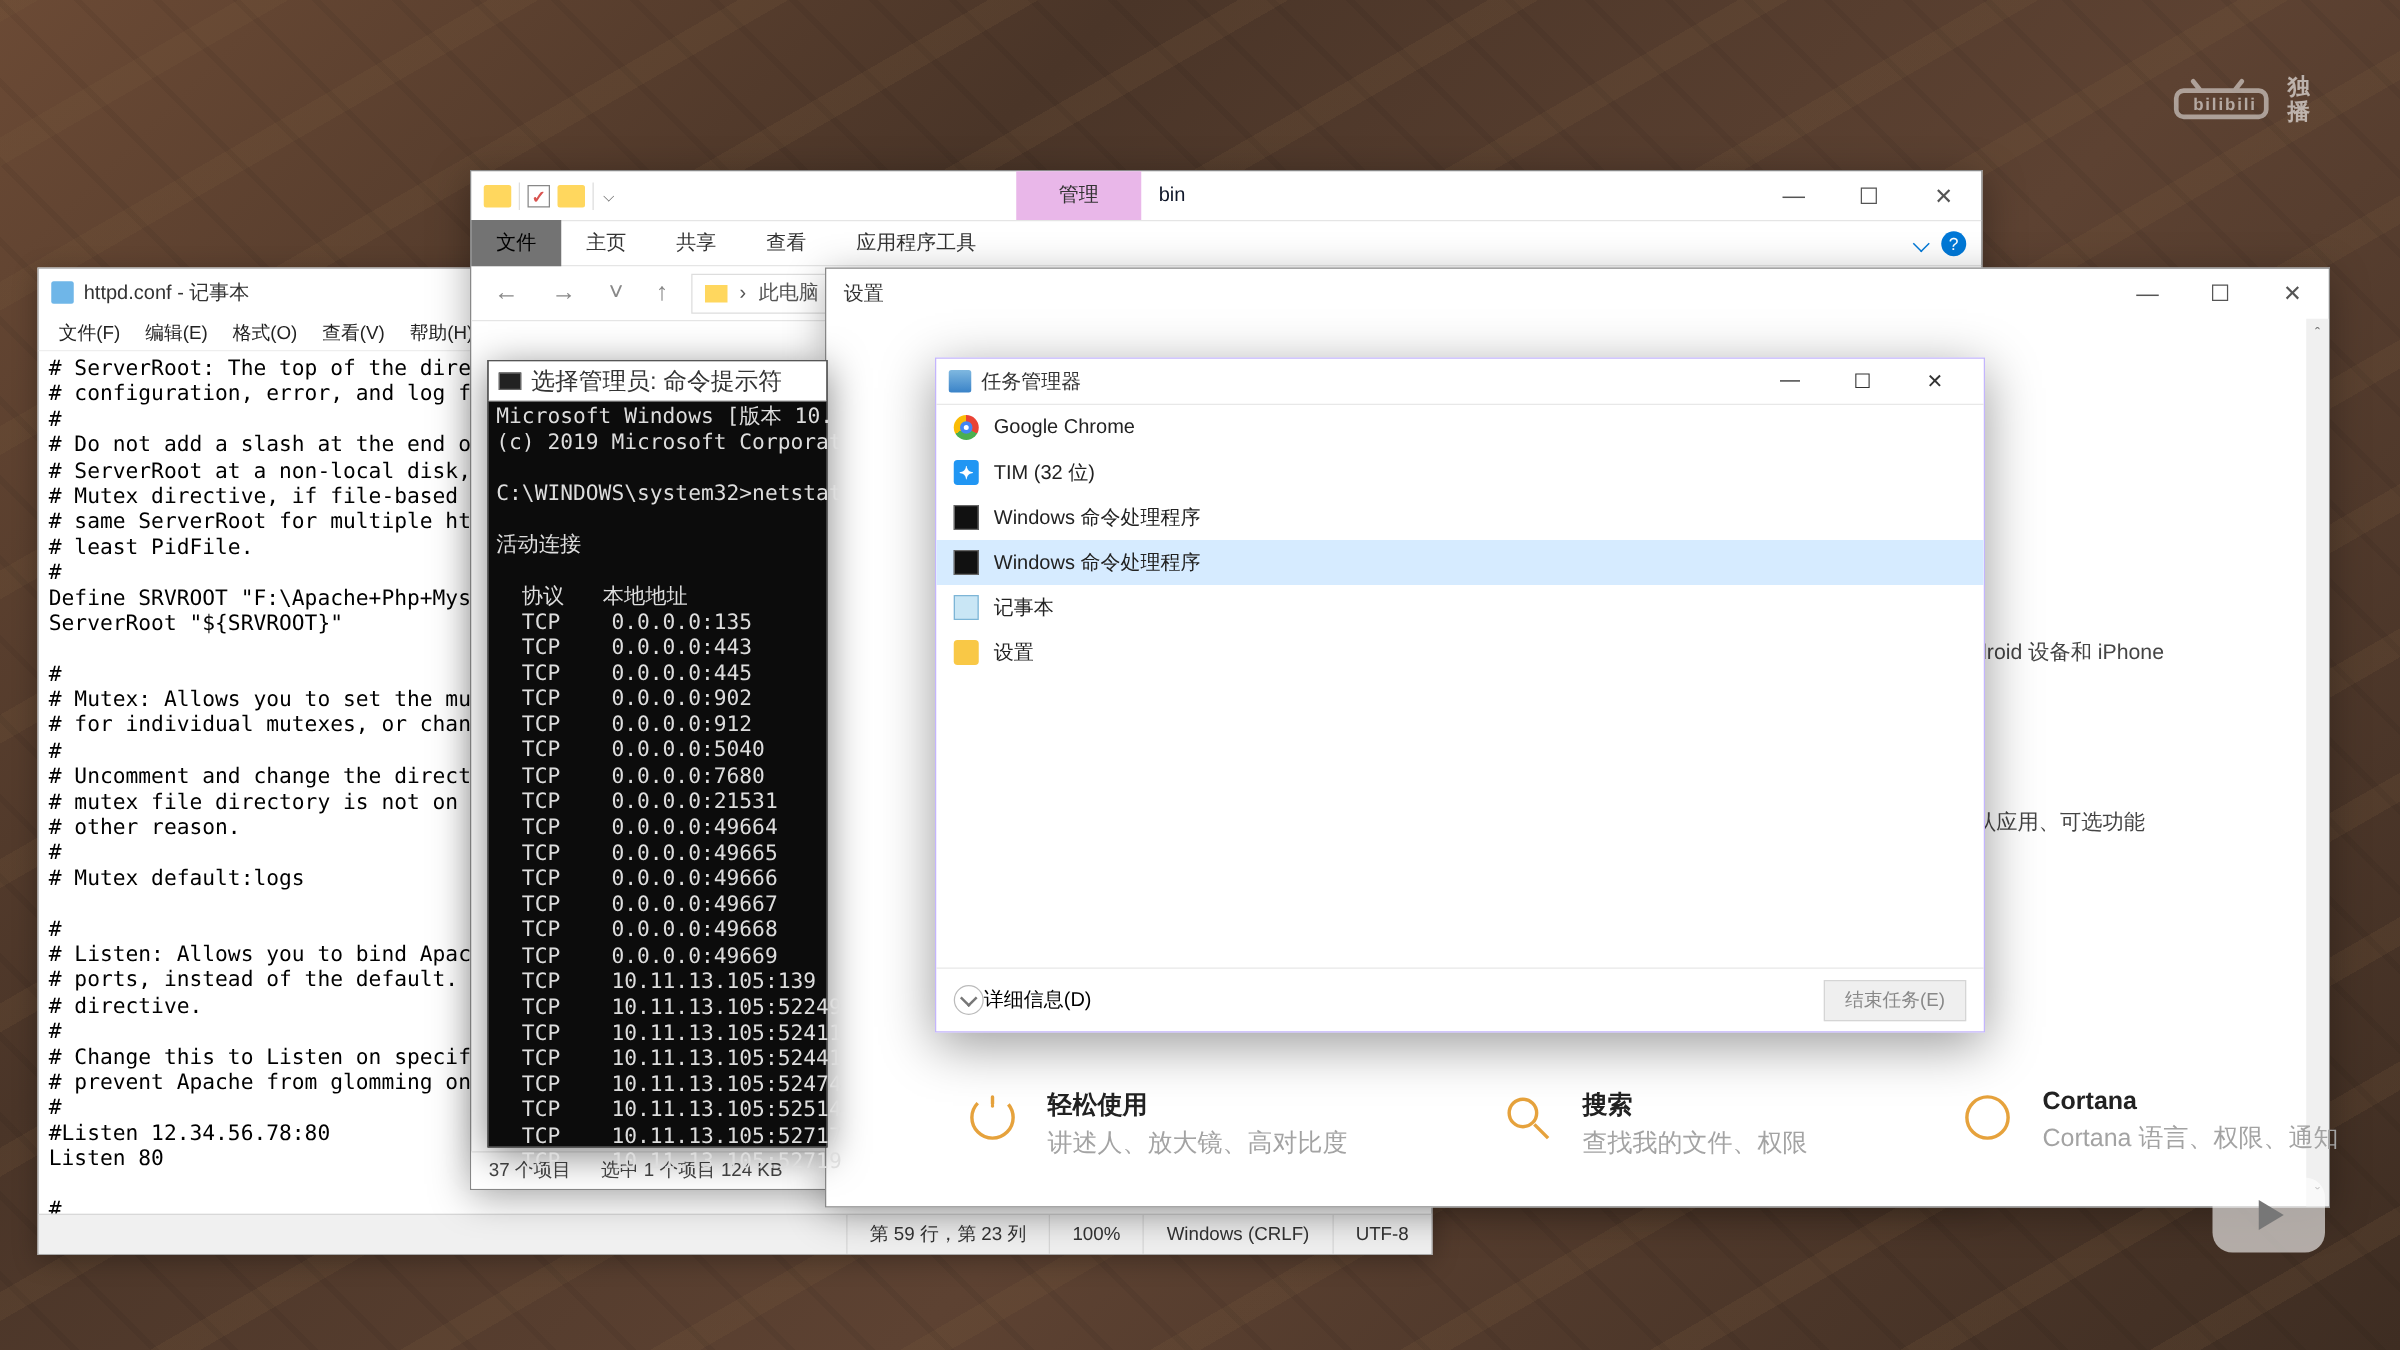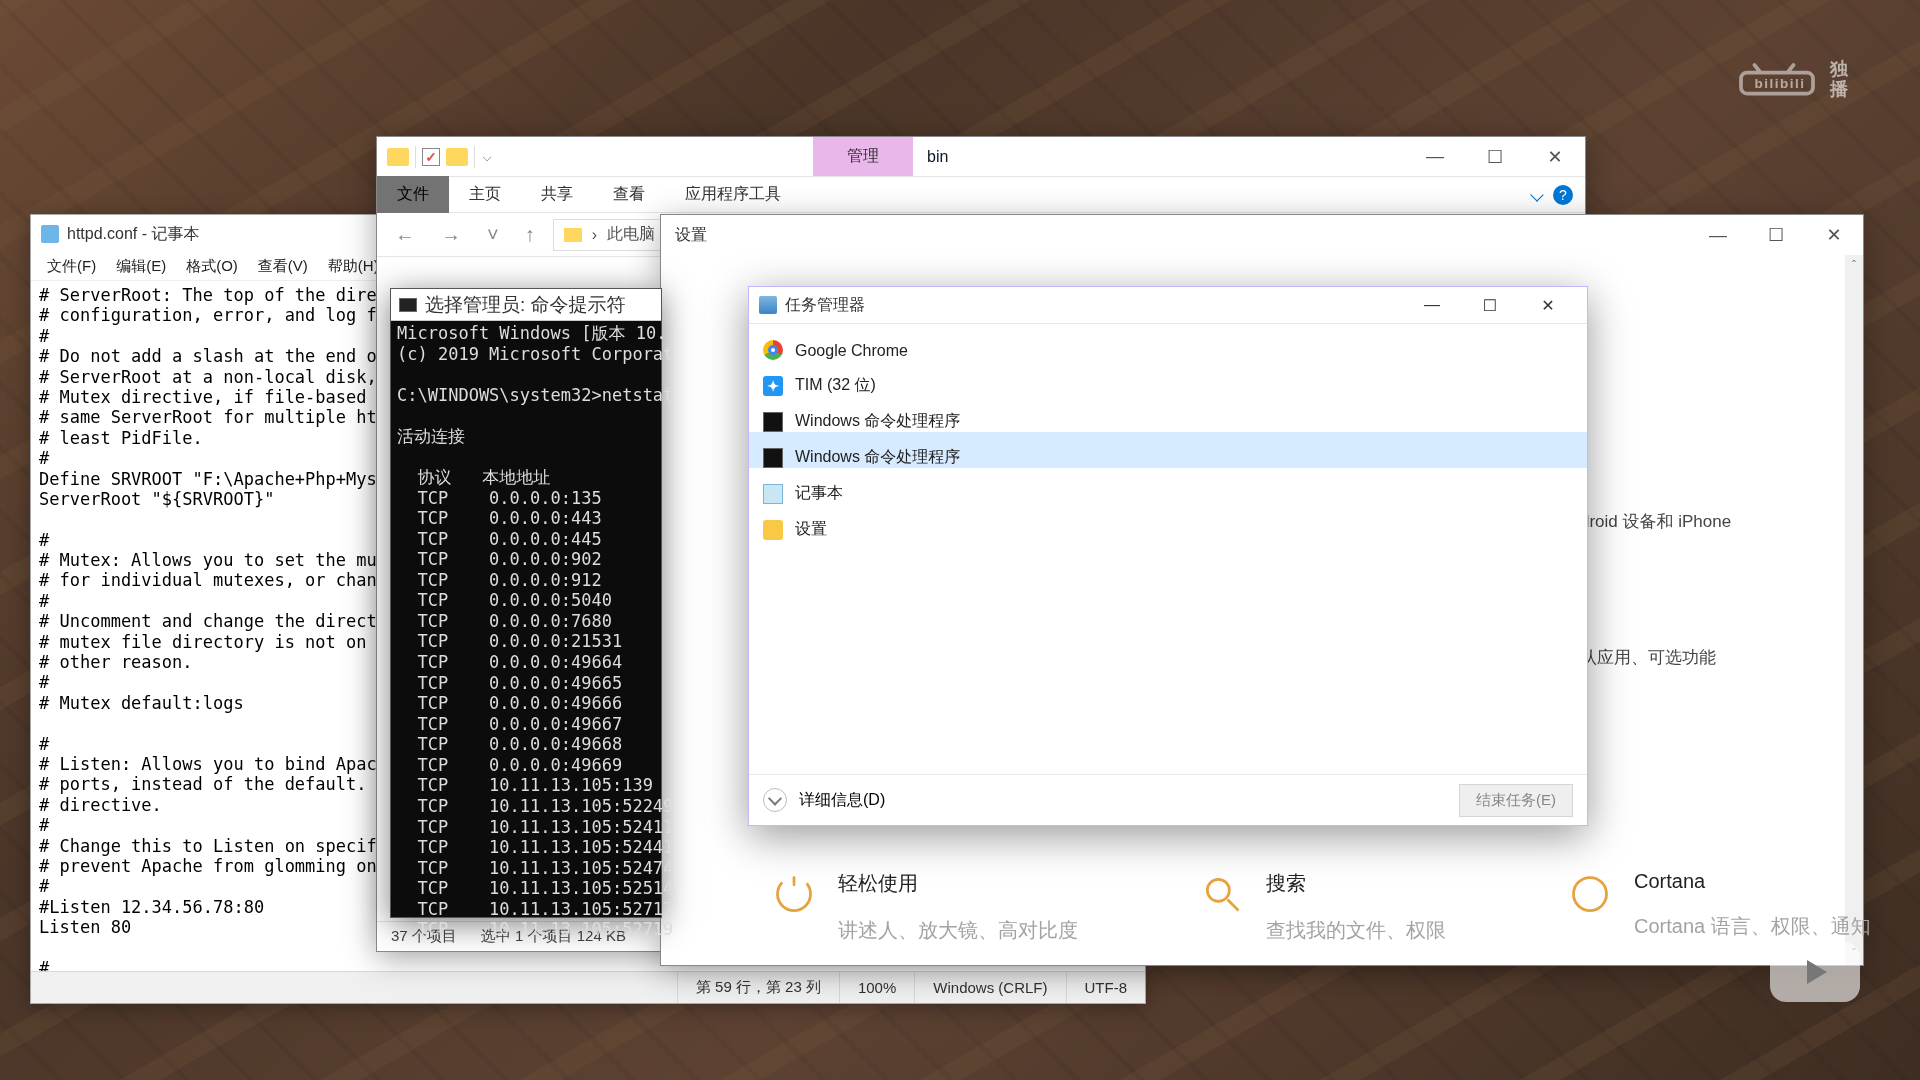--- a/index.html
+++ b/index.html
@@ -46,21 +46,21 @@
 .explorer-nav .arrow{color:#888;font-size:20px;padding:0 8px}
 .explorer-nav .crumb{display:flex;align-items:center;gap:10px;border:1px solid #ddd;height:32px;padding:0 10px;flex:1}
 .explorer-status{position:absolute;bottom:0;left:0;right:0;height:30px;background:#fff;border-top:1px solid #e5e5e5;display:flex;align-items:center;font-size:15px;color:#444;padding:0 14px;gap:24px}
 
 
 .settings-peek{position:absolute;left:1580px;top:500px;width:260px;color:#444;font-size:17px;line-height:2.6}
 .settings-cards{position:absolute;left:770px;top:870px;display:flex;gap:120px;align-items:flex-start}
 .settings-card{display:flex;gap:20px;align-items:flex-start}
 .settings-card .ic{width:48px;height:48px;display:flex;align-items:center;justify-content:center}
 .settings-card .ic svg{width:44px;height:44px;stroke:#e6a23c;fill:none;stroke-width:3}
-.settings-card h3{font-size:20px;font-weight:400;color:#222;margin-bottom:20px}
+.settings-card h3{font-size:20px;font-weight:700;color:#222;margin-bottom:4px}
 .settings-card p{font-size:20px;color:#a3a3a3}
 
 
 .settings-win{position:absolute;left:660px;top:214px;width:1204px;height:752px;background:#fff;border:1px solid #888;box-shadow:0 6px 30px rgba(0,0,0,.3)}
 .settings-title{height:40px;display:flex;align-items:center;padding:0 14px;font-size:16px;color:#333}
 .settings-ctrls{position:absolute;top:0;right:0;display:flex}
 .settings-ctrls div{width:58px;height:40px;display:flex;align-items:center;justify-content:center;font-size:18px;color:#555}
 .settings-scroll{position:absolute;right:0;top:40px;bottom:0;width:18px;background:#f0f0f0;display:flex;flex-direction:column;align-items:center;justify-content:space-between;padding:4px 0;color:#777;font-size:12px}
 
 
@@ -69,24 +69,24 @@
 .cmd-title .icon{width:18px;height:14px;background:#222;border:1px solid #666}
 .cmd-body{padding:2px 6px;font-family:"NSimSun","Consolas",monospace;font-size:17px;line-height:1.21;color:#ddd;white-space:pre}
 
 
 .taskmgr{position:absolute;left:748px;top:286px;width:840px;height:540px;background:#fff;border:1px solid #c4b5fd;box-shadow:0 10px 40px rgba(0,0,0,.4)}
 .taskmgr-title{height:36px;display:flex;align-items:center;padding:0 10px;font-size:16px;color:#333;gap:8px}
 .taskmgr-title .icon{width:18px;height:18px;background:linear-gradient(#7fb8e0,#3a83c8);border-radius:2px}
 .taskmgr-ctrls{margin-left:auto;display:flex}
 .taskmgr-ctrls div{width:58px;height:36px;display:flex;align-items:center;justify-content:center;font-size:16px;color:#333}
 .taskmgr-list{border-top:1px solid #e8e8e8;border-bottom:1px solid #e8e8e8;height:calc(100% - 36px - 50px);overflow:auto}
-.taskmgr-row{height:36px;display:flex;align-items:flex-end;gap:12px;padding:0 14px;font-size:16px;color:#222}
+.taskmgr-row{height:36px;display:flex;align-items:center;gap:12px;padding:0 14px;font-size:16px;color:#222}
 .taskmgr-row.selected{background:#d6ebff}
 .taskmgr-row .pic{width:20px;height:20px;display:flex;align-items:center;justify-content:center;font-size:14px}
-.taskmgr-footer{height:50px;display:flex;align-items:center;padding:0 14px;gap:12px}
+.taskmgr-footer{height:50px;display:flex;align-items:center;padding:0 14px;}
 .taskmgr-footer .expand{width:24px;height:24px;border:1px solid #bbb;border-radius:50%;display:flex;align-items:center;justify-content:center}
 .taskmgr-footer .expand::before{content:"";width:8px;height:8px;border-right:2px solid #777;border-bottom:2px solid #777;transform:rotate(45deg) translate(-1px,-1px)}
 .taskmgr-footer .btn{margin-left:auto;padding:6px 16px;background:#efefef;border:1px solid #d5d5d5;color:#888;font-size:15px}
 
 .ic-chrome{background:conic-gradient(#ea4335 0 120deg,#4caf50 120deg 240deg,#fbbc05 240deg 360deg);border-radius:50%;position:relative}
 .ic-chrome::after{content:"";position:absolute;inset:5px;background:#fff;border-radius:50%;border:3px solid #4285f4}
 .ic-cmd{background:#111;border:1px solid #666}
 .ic-note{background:#c9e6f5;border:1px solid #7db5d6}
 .ic-settings{background:#f9c846;border-radius:3px}
 .ic-tim{background:#2196f3;color:#fff;font-weight:bold;border-radius:3px;font-size:12px}

